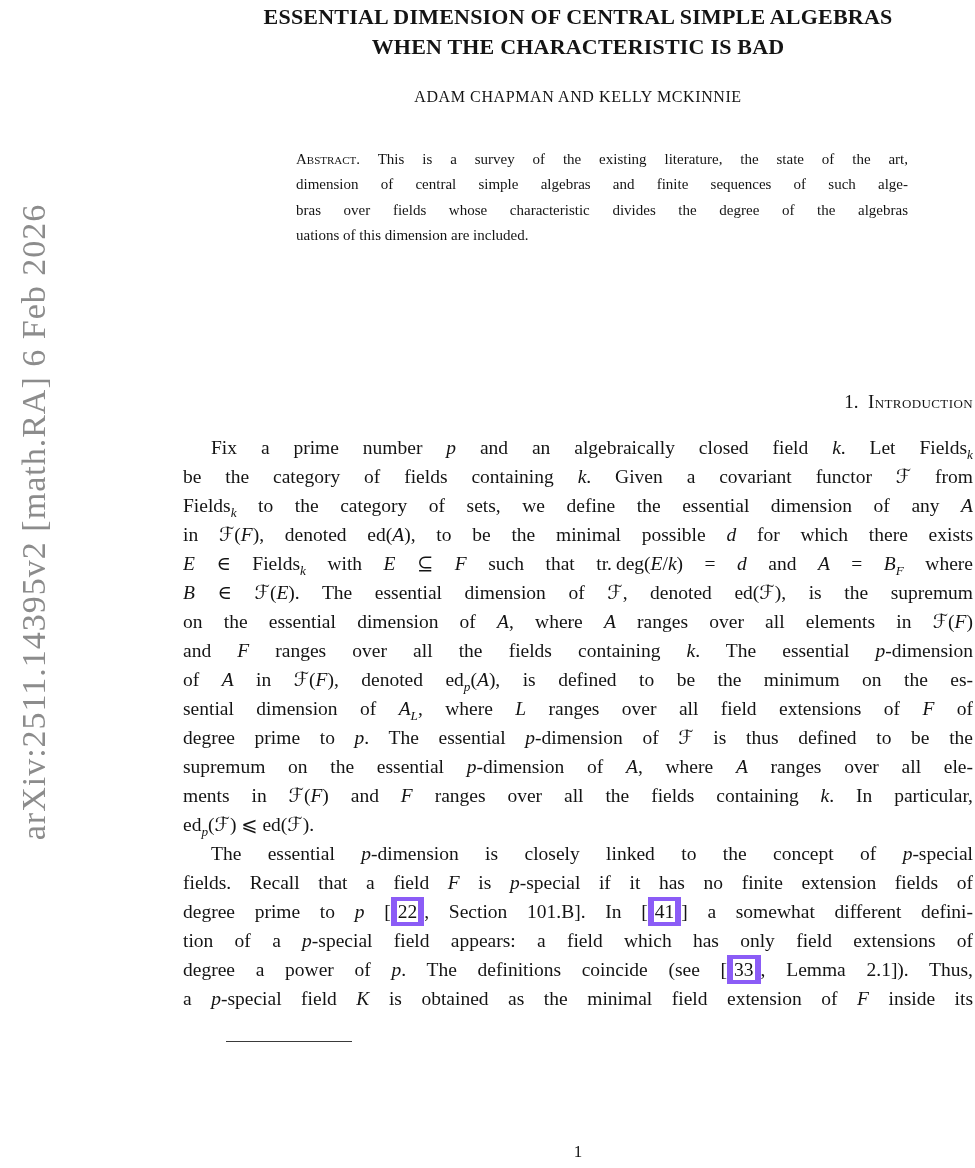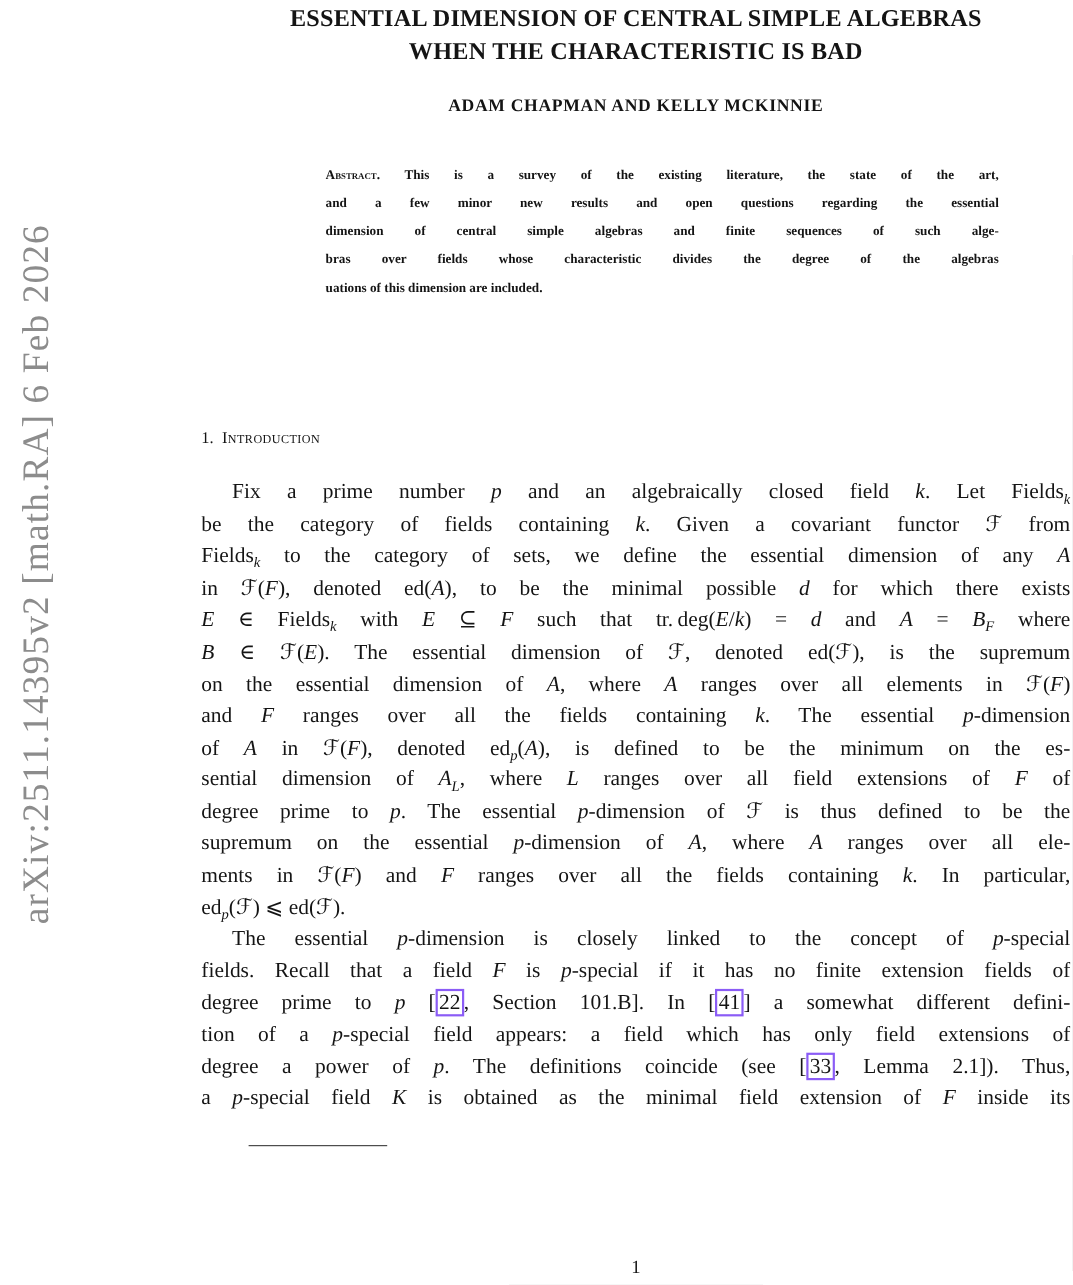--- a/index.html
+++ b/index.html
@@ -20,44 +20,44 @@
     text-align:center;
     font-size:34px;
     color:#8c8c8c;
     letter-spacing:1px;
     white-space:nowrap;
   }
   .titleblock{position:absolute;left:183px;top:2px;width:790px;text-align:center;}
   .titleline{font-weight:bold;font-size:22px;line-height:30px;letter-spacing:0.2px;}
   .authors{
     position:absolute;left:183px;top:88px;width:790px;
-    text-align:center;font-size:16px;letter-spacing:0.6px;font-weight:bold;
+    text-align:center;font-size:16px;letter-spacing:0.6px;
   }
   .abstract{
     position:absolute;left:296px;top:147px;width:612px;
-    font-size:12px;line-height:25.4px;font-weight:bold;
+    font-size:15px;line-height:25.4px;
   }
   .sc{font-variant:small-caps;}
   .jline{text-align:justify;text-align-last:justify;overflow:hidden;}
   .lline{text-align:left;}
   .heading{
     position:absolute;left:183px;top:391px;width:790px;
-    text-align:left;font-size:15px;
+    text-align:right;font-size:19px;
   }
   .heading .sc{letter-spacing:0.4px;}
   .bodyblock{
     position:absolute;left:183px;top:433px;width:790px;
     font-size:19.5px;line-height:29px;
   }
   .bodyblock .line{height:29px;}
   .ind{text-indent:28px;}
   .scr{font-family:"DejaVu Serif","DejaVu Sans",serif;font-style:normal;}
   sub{font-size:68%;line-height:0;}
   .cite{
-    border:2px solid #8b5cf6;
+    border:6px solid #8b5cf6;
     padding:0 1px;
     color:#141414;
     cursor:pointer;
   }
   .footrule{
     position:absolute;left:226px;top:1041px;
     width:126px;height:0;
     border-top:1.6px solid #3a3a3a;
   }
   .footnote{
@@ -79,21 +79,20 @@
 
   <div class="titleblock">
     <div class="titleline">ESSENTIAL DIMENSION OF CENTRAL SIMPLE ALGEBRAS</div>
     <div class="titleline">WHEN THE CHARACTERISTIC IS BAD</div>
   </div>
 
   <div class="authors">ADAM CHAPMAN AND KELLY MCKINNIE</div>
 
   <div class="abstract">
     <div class="jline"><span class="sc">Abstract.</span> This is a survey of the existing literature, the state of the art,</div>
-    <div class="jline">and a few minor new results and open questions regarding the essential</div>
     <div class="jline">dimension of central simple algebras and finite sequences of such alge-</div>
     <div class="jline">bras over fields whose characteristic divides the degree of the algebras</div>
     <div class="lline">uations of this dimension are included.</div>
   </div>
 
   <div class="heading">
     <span>1.</span>&nbsp;
     <span class="sc">Introduction</span>
   </div>
 

